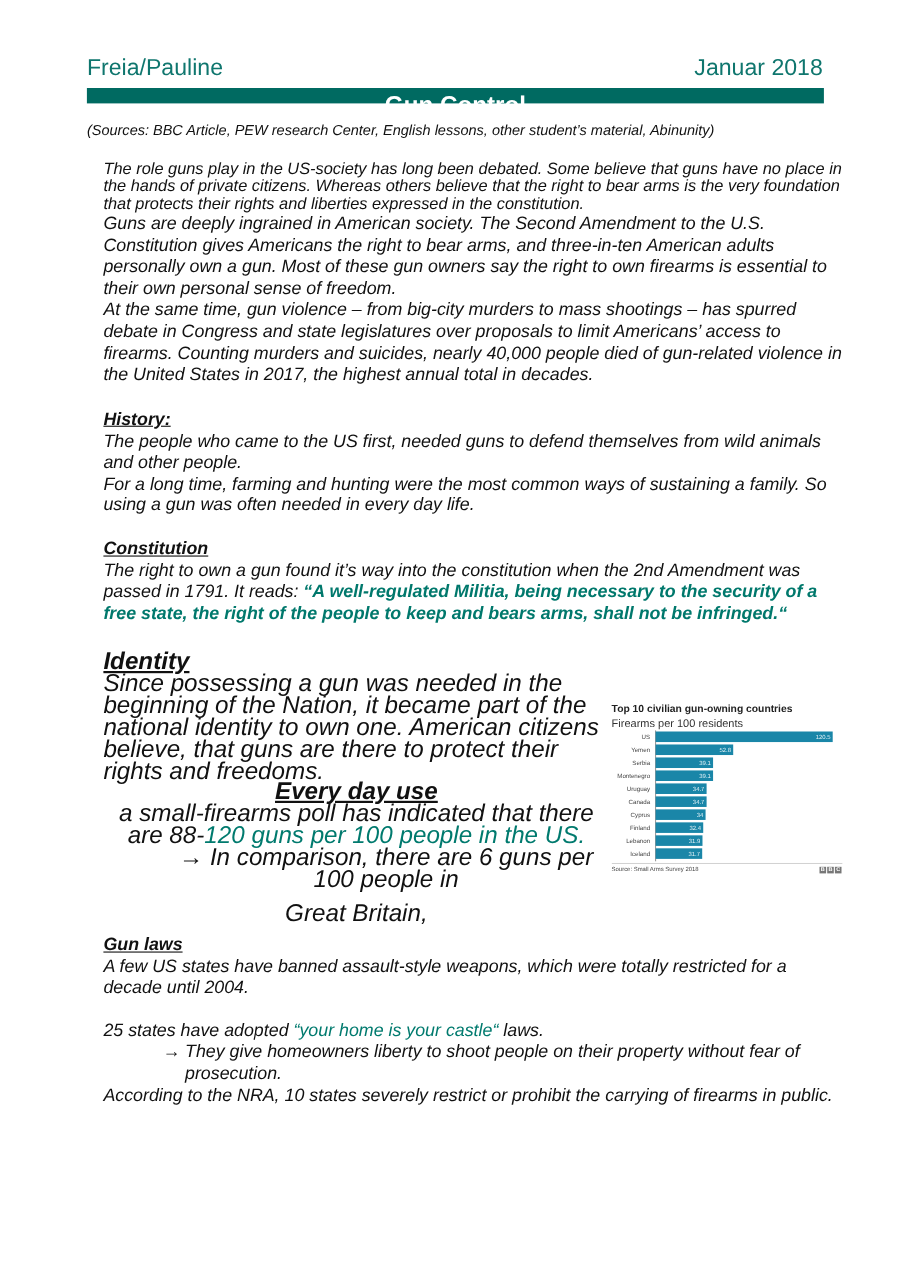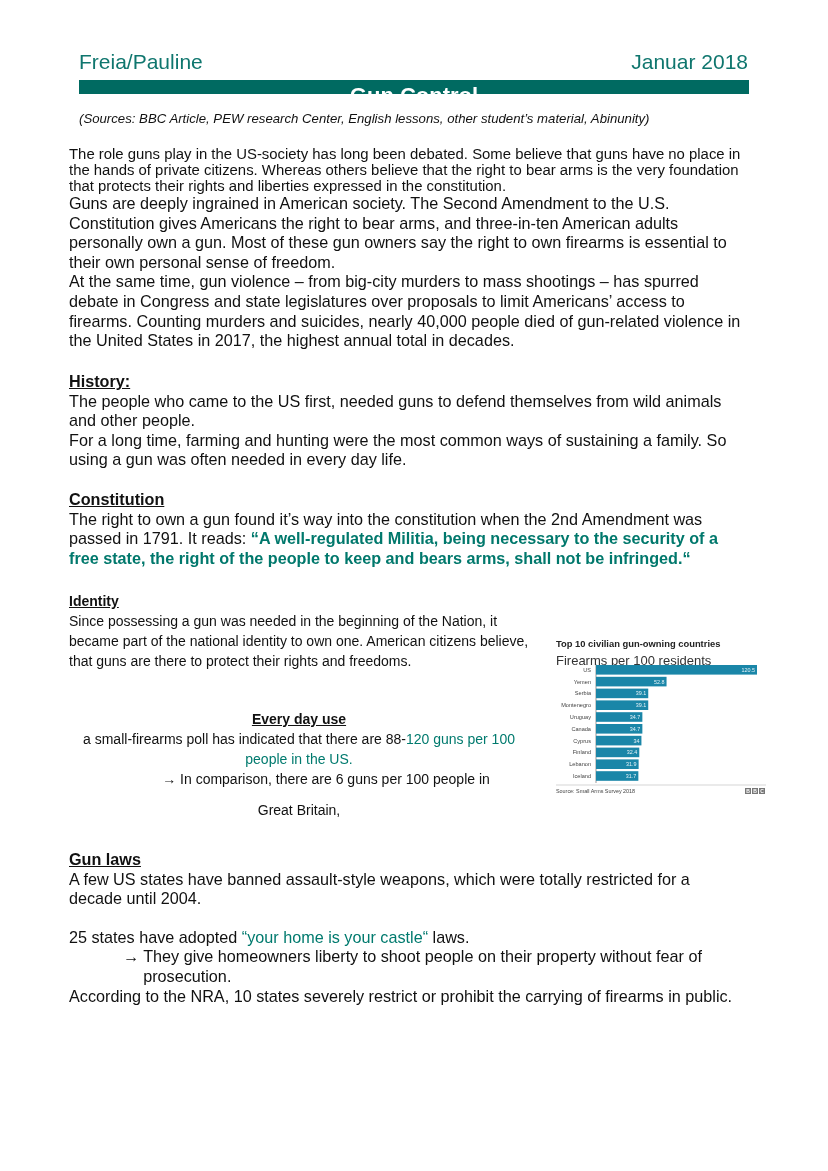--- a/index.html
+++ b/index.html
@@ -5,31 +5,31 @@
   html, body { margin: 0; padding: 0; background: #ffffff; }
   body { width: 828px; height: 1171px; position: relative; overflow: hidden;
          font-family: "Liberation Sans", sans-serif; color: #111; }
   .abs { position: absolute; }
   .hdr { top: 50px; font-size: 21px; color: #0f766e; }
   #author { left: 79px; }
   #date { right: 80px; }
   #title-bar { left: 79px; top: 80px; width: 670px; height: 14px; background: #006a61;
                color: #fff; font-weight: bold; font-size: 22px; text-align: center; line-height: 31px; }
   #sources { left: 79px; top: 111px; font-size: 13.2px; font-style: italic; color: #111; }
-  .para { left: 69px; width: 672px; font-size: 16.2px; line-height: 19.6px; }
+  .para { left: 94px; width: 672px; font-size: 16.2px; line-height: 19.6px; font-style: italic; }
   .small { font-size: 14.9px; line-height: 16px; }
   .heading { font-weight: bold; text-decoration: underline; }
   .teal { color: #007a6e; }
   .tealbold { color: #00786c; font-weight: bold; }
-  .narrow { width: 460px; font-size: 14px; line-height: 20px; }
+  .narrow { width: 460px; font-size: 22px; line-height: 20px; }
 
   
   #chart { left: 556px; top: 638px; width: 210px; height: 160px; text-decoration: underline; }
   #chart-title { position: absolute; left: 0; top: 0; font-size: 9.4px; font-weight: bold; color: #222; white-space: nowrap; }
-  #chart-sub { position: absolute; left: 0; top: 15px; font-size: 13px; color: #333; white-space: nowrap; }
+  #chart-sub { position: absolute; left: 0; top: 15px; font-size: 10px; color: #333; white-space: nowrap; }
   #chart svg { position: absolute; left: 0; top: 0; }
   .cat { font-size: 5.6px; fill: #444; font-family: "Liberation Sans", sans-serif; }
   .val { font-size: 5.4px; fill: #e6f3f8; font-family: "Liberation Sans", sans-serif; }
   #chart-source { position: absolute; left: 0; top: 150px; font-size: 5.4px; color: #444; white-space: nowrap; }
   #bbc-logo { position: absolute; left: 189px; top: 150px; display: flex; gap: 1px; }
   #bbc-logo span { display: inline-block; width: 6px; height: 6px; background: #777; color: #fff;
                    font-size: 5px; line-height: 6px; text-align: center; font-weight: bold; }
 </style>
 </head>
 <body>

